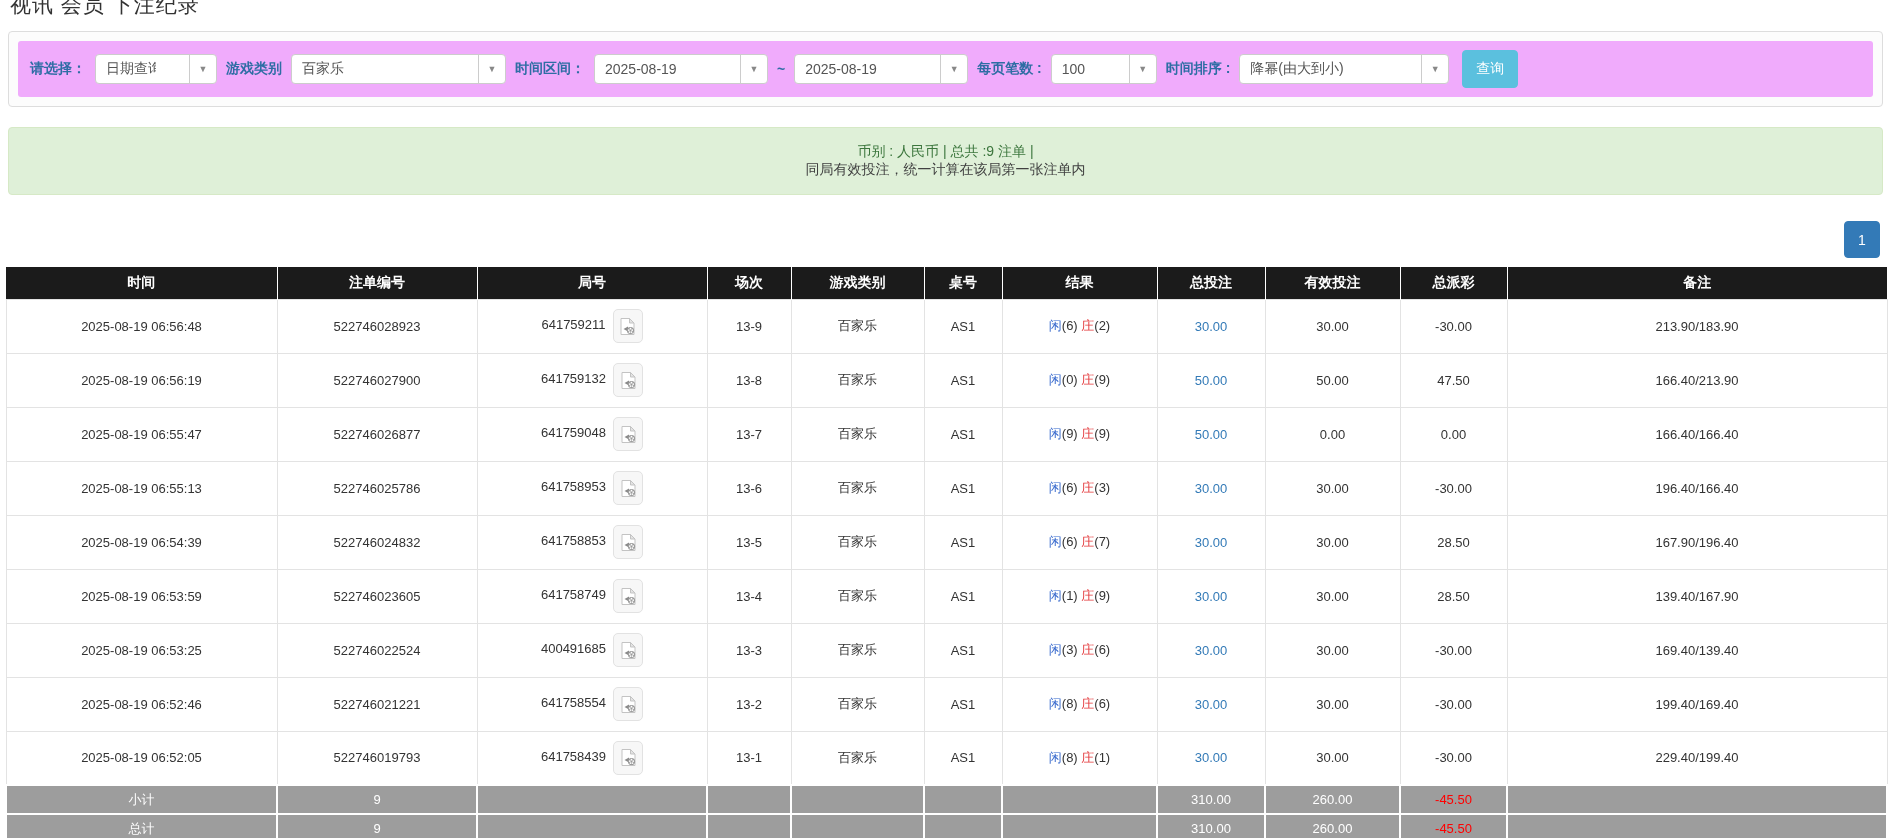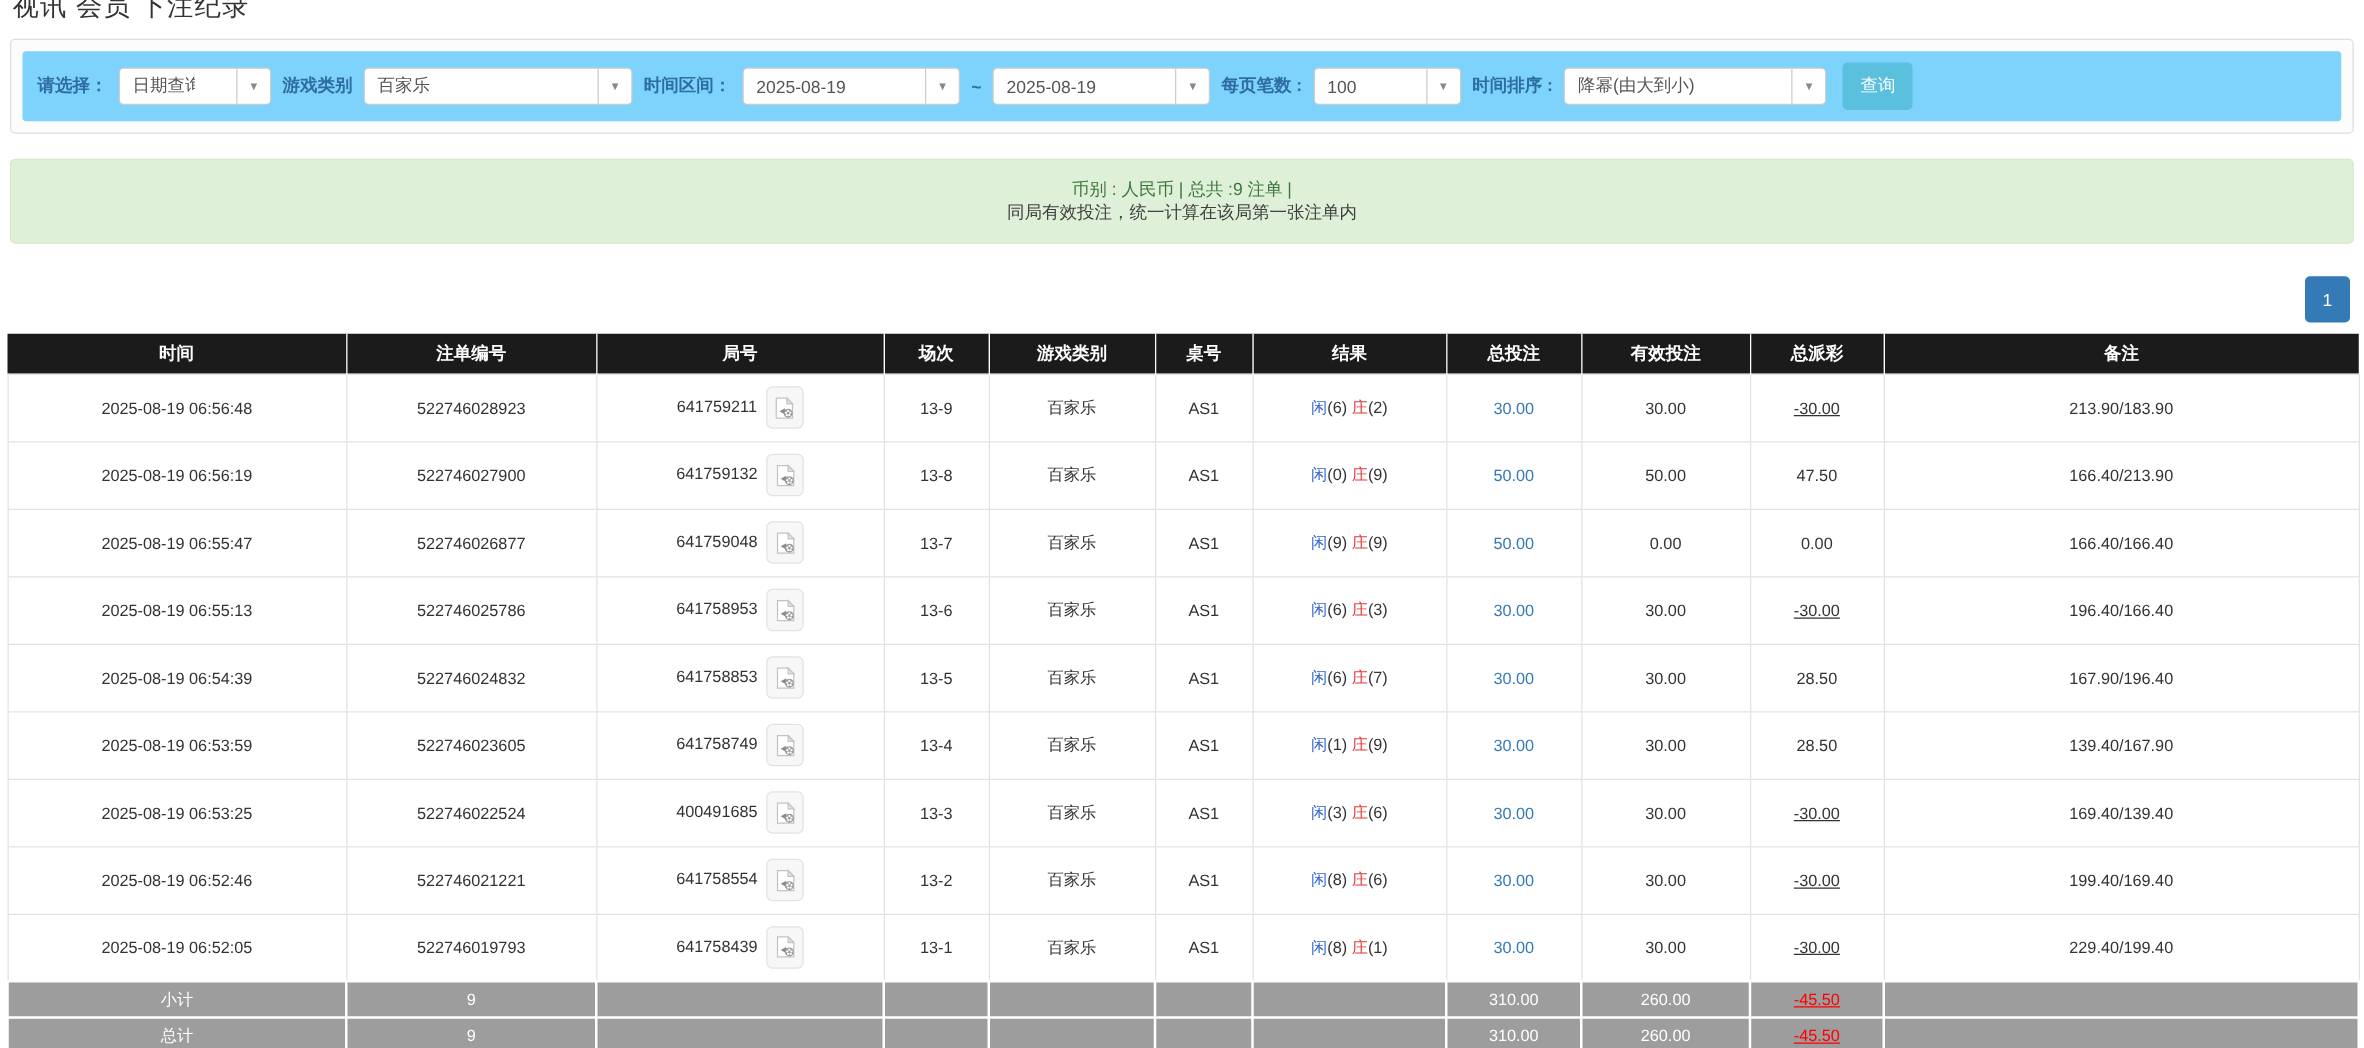--- a/index.html
+++ b/index.html
@@ -5,26 +5,26 @@
   * { box-sizing: border-box; }
   html,body { margin:0; padding:0; background:#fff; }
   body { width:1891px; font-family:"Liberation Sans","DejaVu Sans",sans-serif; color:#333; }
 
   
   .title-clip { height:18px; overflow:hidden; }
   .page-title { font-size:21px; font-weight:400; color:#333; margin:-9px 0 0 10px; letter-spacing:1px; }
 
   
   .filter-panel { margin:13px 8px 0 8px; border:1px solid #ddd; border-radius:4px; background:#fcfcfc; padding:9px; }
-  .filter-bar { background:#7dd3fc; border-radius:3px; padding:9px 12px; display:flex; align-items:center; gap:9px; }
+  .filter-bar { background:#f0abfc; border-radius:3px; padding:9px 12px; display:flex; align-items:center; gap:9px; }
   .f-label { color:#2e6da4; font-weight:bold; font-size:14px; white-space:nowrap; }
   .sel { background:#fff; border:1px solid #ccc; border-radius:4px; height:30px; display:flex; align-items:stretch; color:#555; font-size:14px; cursor:pointer;gap:33px; }
   .sel .val { display:flex; align-items:center; padding:0 10px; flex:1; white-space:nowrap; overflow:hidden; }
   .sel .caret-box { width:27px; border-left:1px solid #ccc; display:flex; align-items:center; justify-content:center; color:#888; font-size:9px; }
-  .w-query { width:122px; } .w-game { width:215px; } .w-date { width:174px; } .w-size { width:118px; } .w-sort { width:210px; }
+  .w-query { width:122px; } .w-game { width:215px; } .w-date { width:174px; } .w-size { width:106px; } .w-sort { width:210px; }
   .tilde { color:#2e6da4; font-weight:bold; font-size:14px; }
   .btn-search { background:#5bc0de; color:#fff; border:1px solid #5bc0de; border-radius:4px; height:38px; width:56px; font-size:14px; margin-left:4px; cursor:pointer; font-family:inherit; }
 
   
   .summary-bar { margin:20px 8px 0 8px; background:#dff0d8; border:1px solid #d6e9c6; border-radius:4px; padding:15px; display:flex; justify-content:space-between; align-items:center; color:#3c763d; font-size:14px;flex-direction:column; }
   .notice { color:#404040; }
 
   
   .pagination-wrap { display:flex; justify-content:flex-end; margin:26px 11px 9px 0; }
   .page-btn { background:#337ab7; border:1px solid #337ab7; color:#fff; min-width:36px; height:37px; border-radius:4px; display:flex; align-items:center; justify-content:center; font-size:14px; cursor:pointer; font-family:inherit; }
@@ -34,21 +34,21 @@
   .bet-table thead th { background:#1b1b1b; color:#fff; font-size:14px; font-weight:bold; height:32px; border-right:1px solid #fff; }
   .bet-table thead th:last-child { border-right:none;margin-top:20px; }
   .bet-table tbody.data td { height:54px; border:1px solid #e3e3e3; text-align:center; font-size:13px; color:#333; background:#fff; }
   .col-time{width:271px;} .col-betid{width:200px;} .col-round{width:230px;} .col-session{width:84px;}
   .col-game{width:133px;} .col-table{width:78px;} .col-result{width:155px;} .col-bet{width:108px;}
   .col-valid{width:135px;} .col-payout{width:107px;} .col-remark{width:380px;}
 
   .lbl-player { color:#36c; }
   .lbl-banker { color:#e4393c; }
   .bet-link { color:#337ab7; text-decoration:none; cursor:pointer; }
-  .neg { color:#f00;text-decoration:underline; }
+  .neg { color:#f00; }
 
   .video-btn { width:30px; height:34px; border:1px solid #e2e2e2; border-radius:5px; background:#f7f7f7; display:inline-flex; align-items:center; justify-content:center; margin-left:7px; vertical-align:middle; cursor:pointer; padding:0; }
 
   
   .bet-table tbody.totals td { background:#9d9d9d; color:#fff; border:2px solid #fff; height:29px; text-align:center; font-size:13px; }
   .bet-table tbody.totals td.neg { color:#f00; }
   .table-underline { margin:0 5px; border-bottom:1px solid #ccc; }
 </style>
 </head>
 <body>

